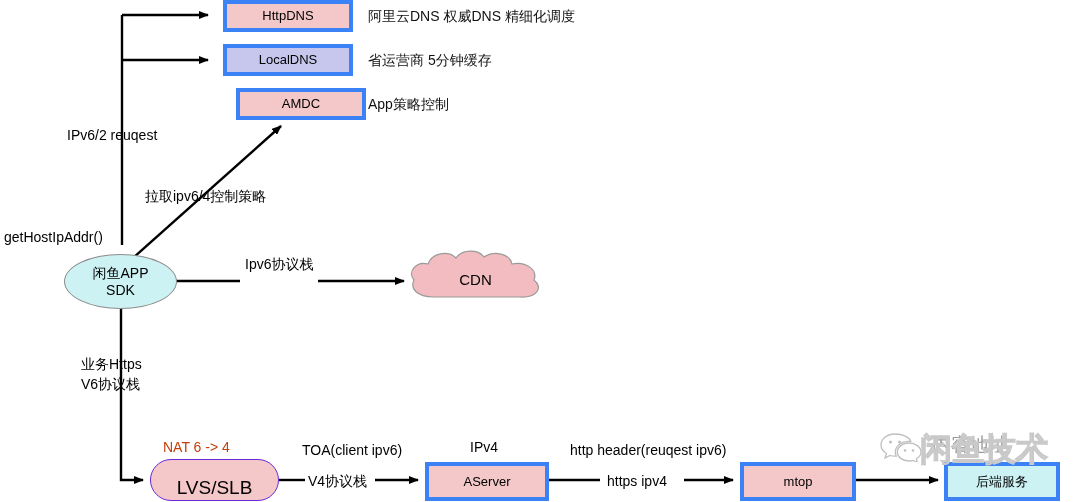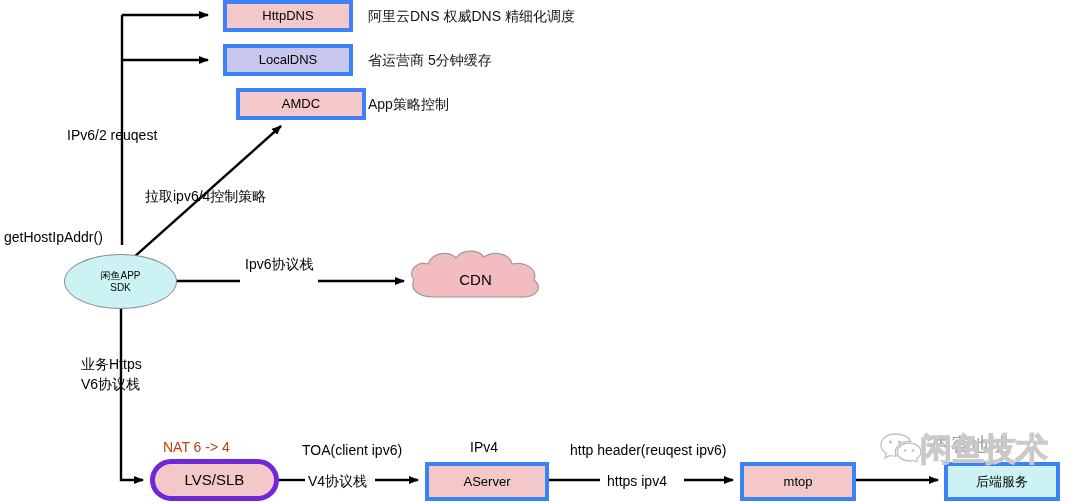--- a/index.html
+++ b/index.html
@@ -34,30 +34,31 @@
     line-height: 1.2;
   }
   .rect-node {
     border: 4px solid #3b82f6;
     font-size: 13px;
   }
   .pink { background: #f4c7c9; }
   .purple { background: #c7c6ec; }
   .cyan { background: #cdf2f4; }
   .pill {
-    border: 5px solid #6d28d9;
+    border: 1px solid #6d28d9;
     border-radius: 22px;
     background: #f4c7c9;
-    font-size: 15px;
+    font-size: 19px;
+    align-items: flex-end;
   }
   .ellipse {
     border: 1px solid #8c8c8c;
     border-radius: 50%;
     background: #cdf2f4;
-    font-size: 10px;
+    font-size: 14px;
     flex-direction: column;
   }
   .cloud-node {
     position: absolute;
     display: flex;
     align-items: center;
     justify-content: center;
     font-size: 15px;
     color: #000;
   }

